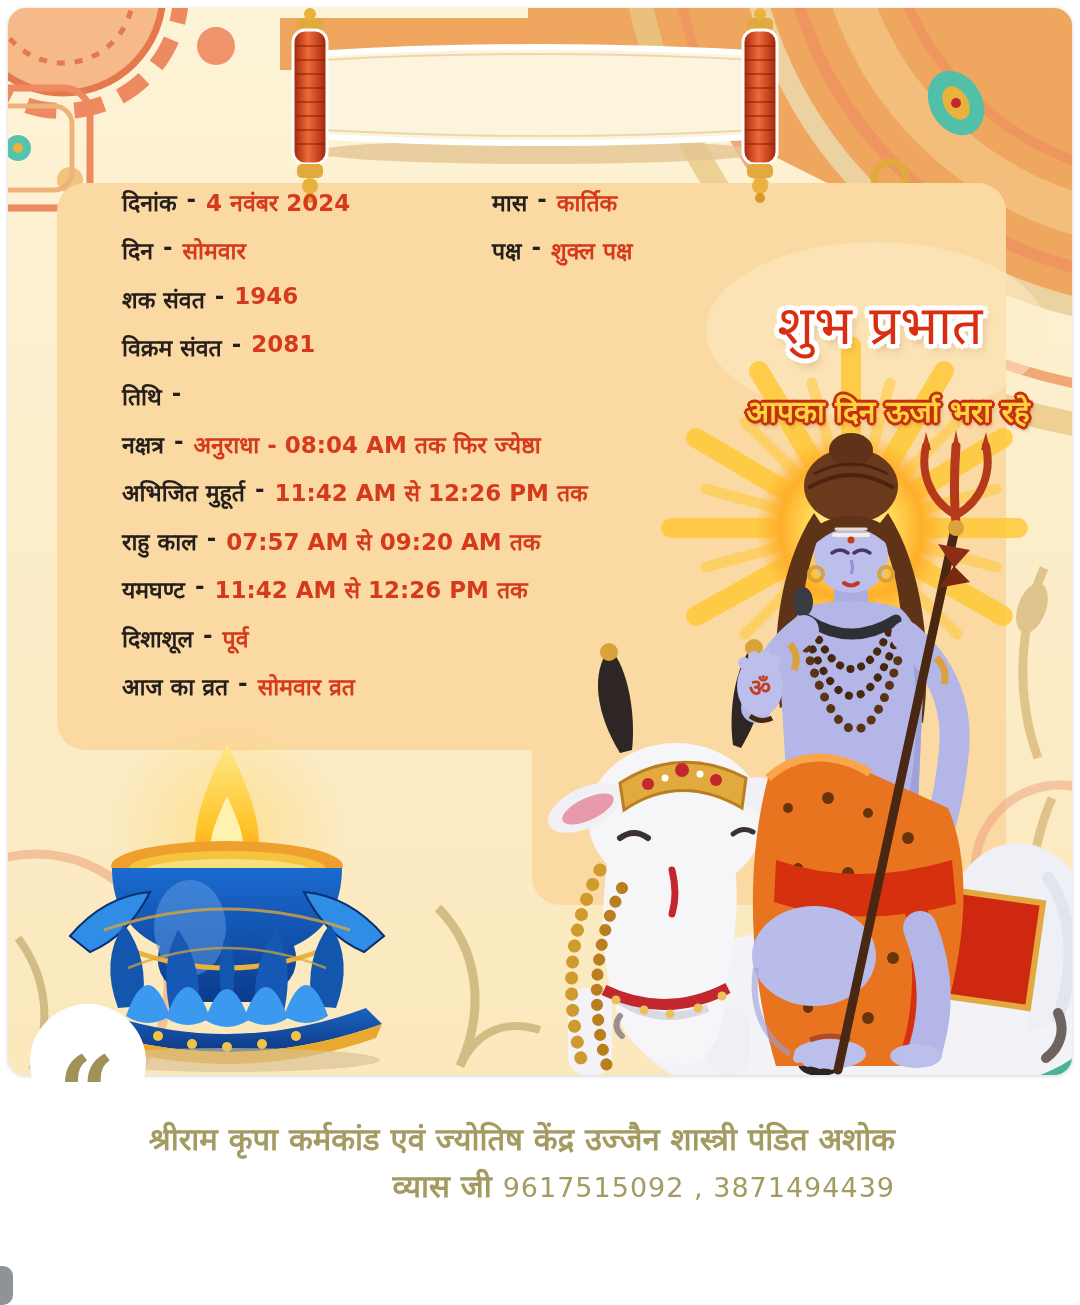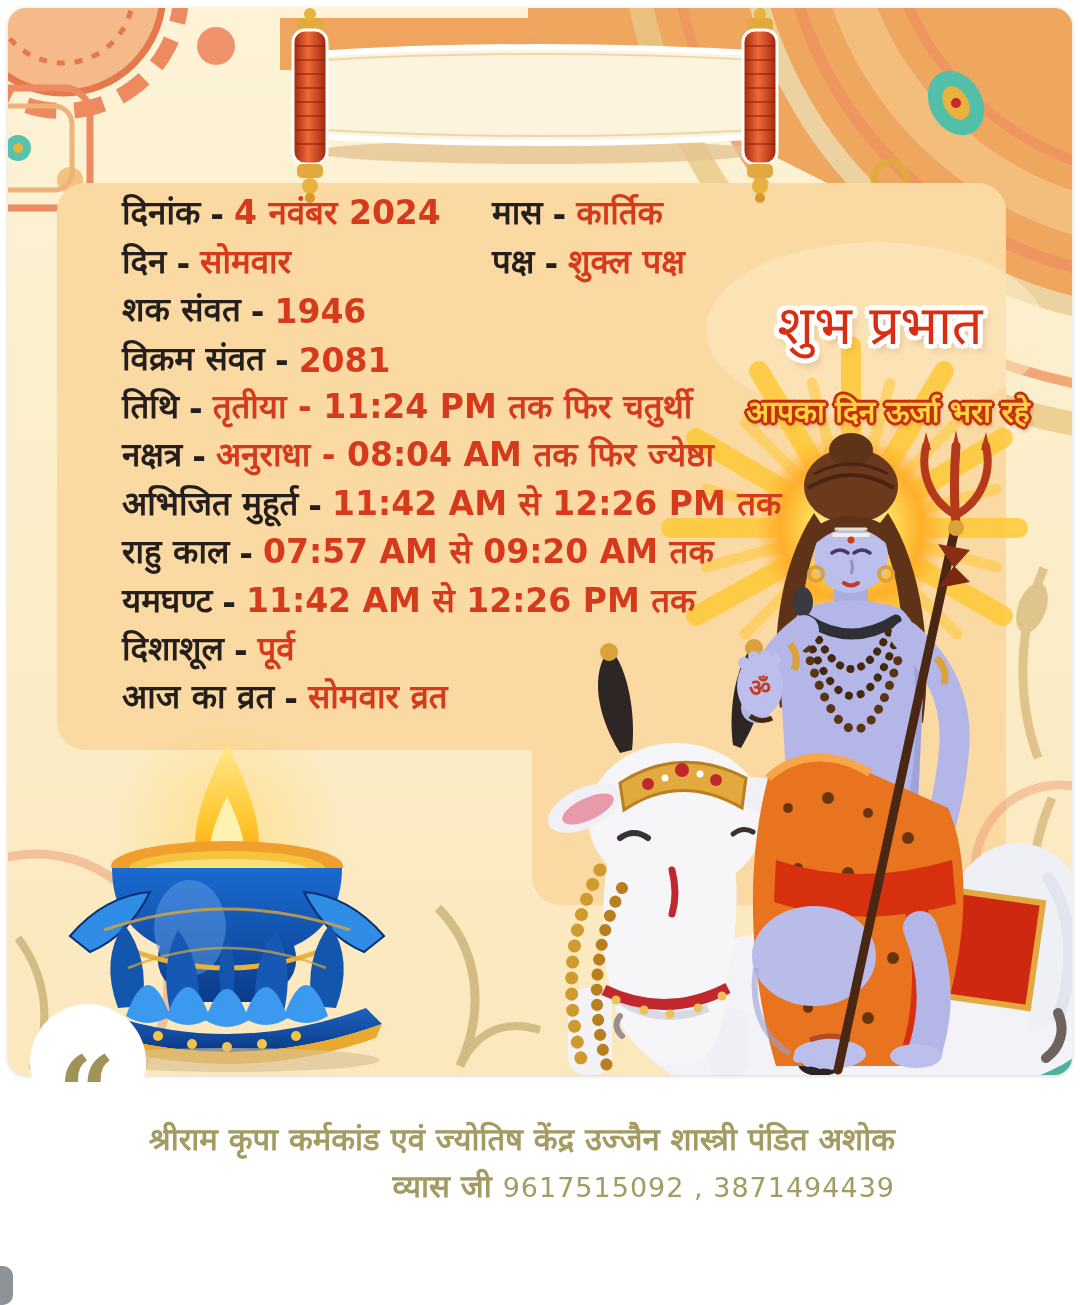--- a/index.html
+++ b/index.html
@@ -7,22 +7,22 @@
         font-family:"DejaVu Sans","Liberation Sans",sans-serif;}
   .card{position:absolute;left:8px;top:8px;width:1064px;height:1067px;border-radius:18px;
         overflow:hidden;background:#fdf1d0;box-shadow:0 1px 4px rgba(0,0,0,.18);}
   .card svg{position:absolute;left:0;top:0;}
   
   .scroll-title{position:absolute;left:312px;top:58px;width:440px;text-align:center;
         font-size:56px;font-weight:700;color:#dc3014;letter-spacing:1px;z-index:3;white-space:nowrap;}
   
   .rows{position:absolute;left:114px;top:178px;z-index:3;}
   .rows-side{position:absolute;left:484px;top:178px;z-index:3;}
-  .prow{height:48.4px;display:flex;align-items:flex-end;white-space:nowrap;
-        font-size:33px;font-weight:700;}
+  .prow{height:48.4px;display:flex;align-items:flex-start;white-space:nowrap;
+        font-size:23px;font-weight:700;}
   .plabel{color:#241f1c;}
   .pdash{color:#241f1c;margin:0 10px;}
   .pvalue{color:#d63a1c;}
   
   .greet-main{position:absolute;left:707px;top:278px;width:330px;text-align:center;z-index:3;
         font-size:54px;font-weight:400;color:#d92e12;white-space:nowrap;
         text-shadow:-4px -4px 0 #fff,4px -4px 0 #fff,-4px 4px 0 #fff,4px 4px 0 #fff,
         -5px 0 0 #fff,5px 0 0 #fff,0 -5px 0 #fff,0 5px 0 #fff,4px 7px 9px rgba(120,60,20,.35);}
   .greet-sub{position:absolute;left:700px;top:382px;width:360px;text-align:center;z-index:3;
         font-size:30px;font-weight:700;color:#ffd23f;white-space:nowrap;
@@ -374,21 +374,20 @@
         <span class="pvalue">1946</span>
       </div>
       <div class="prow">
         <span class="plabel">विक्रम संवत</span>
         <span class="pdash">-</span>
         <span class="pvalue">2081</span>
       </div>
       <div class="prow">
         <span class="plabel">तिथि</span>
         <span class="pdash">-</span>
-        <span class="pvalue">तृतीया - 11:24 PM तक फिर चतुर्थी</span>
       </div>
       <div class="prow">
         <span class="plabel">नक्षत्र</span>
         <span class="pdash">-</span>
         <span class="pvalue">अनुराधा - 08:04 AM तक फिर ज्येष्ठा</span>
       </div>
       <div class="prow">
         <span class="plabel">अभिजित मुहूर्त</span>
         <span class="pdash">-</span>
         <span class="pvalue">11:42 AM से 12:26 PM तक</span>

